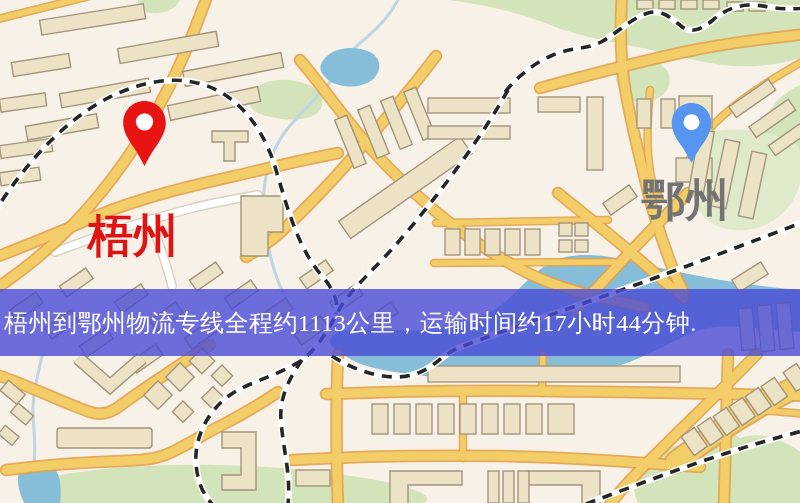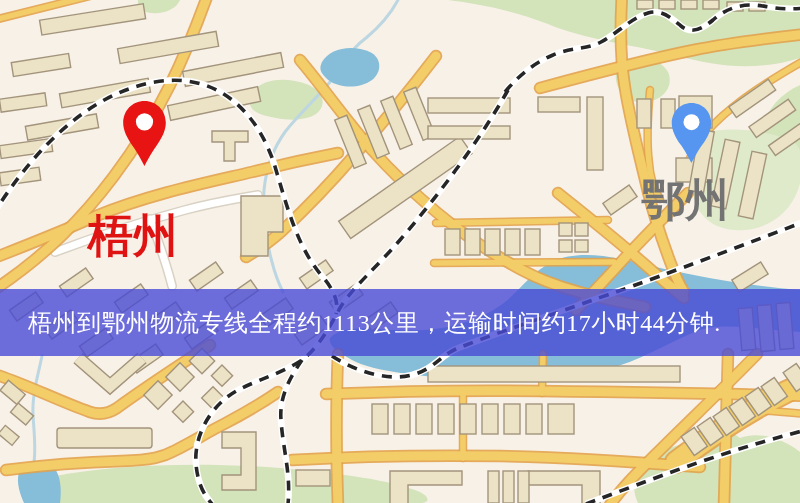--- a/index.html
+++ b/index.html
@@ -33,21 +33,21 @@
 
   
   .city-label{position:absolute;font-weight:bold;line-height:1;white-space:nowrap;
               font-family:"DejaVu Sans","Liberation Sans",sans-serif;}
   .label-origin{left:88px;top:178px;font-size:45px;color:#e01313;margin-top:35px;}
   .label-dest{left:641px;top:178px;font-size:44px;color:#737373;}
 
   
   .banner{position:absolute;left:0;top:289px;width:800px;height:67px;
           background:rgba(72,75,214,0.80);display:flex;align-items:center;
-          box-sizing:border-box;padding-left:28px;}
+          box-sizing:border-box;padding-left:4px;}
   .banner span{color:#ffffff;font-size:24px;letter-spacing:.5px;white-space:nowrap;
                font-family:"Liberation Serif","DejaVu Serif",serif;}
 </style>
 </head>
 <body>
 
 <div class="stage">
 
   <svg class="map" viewBox="0 0 800 503">
     <defs>

